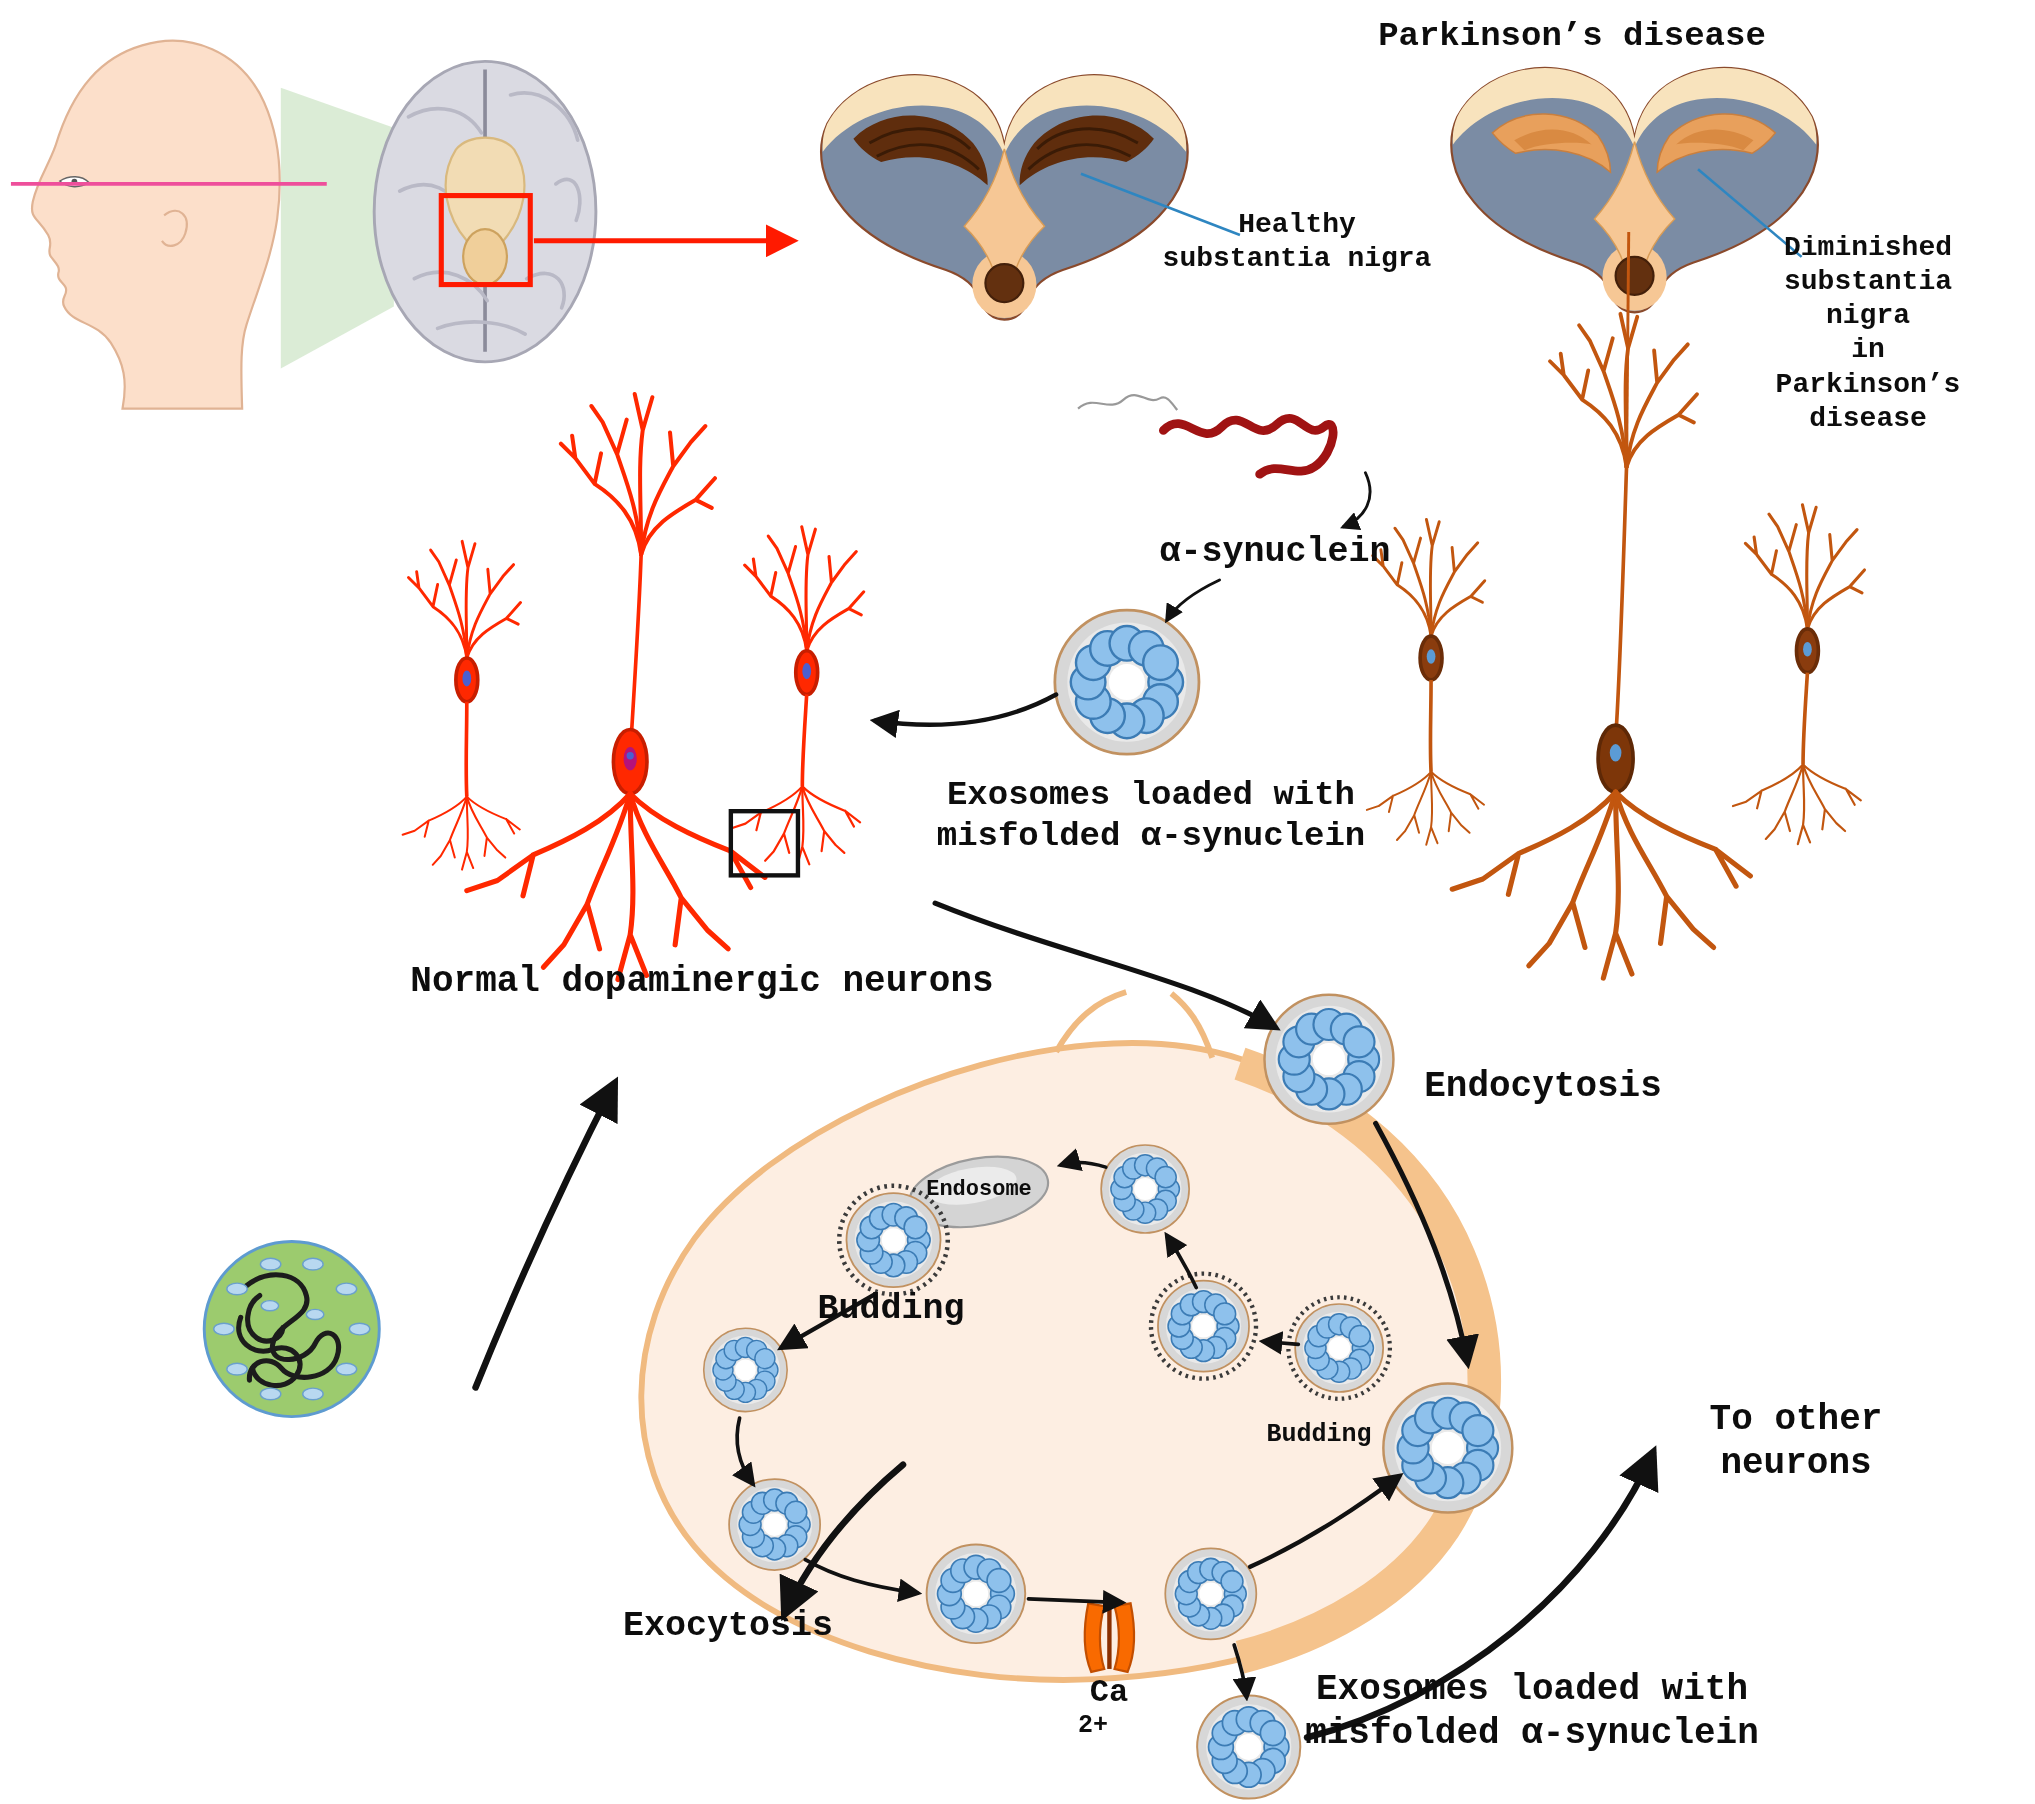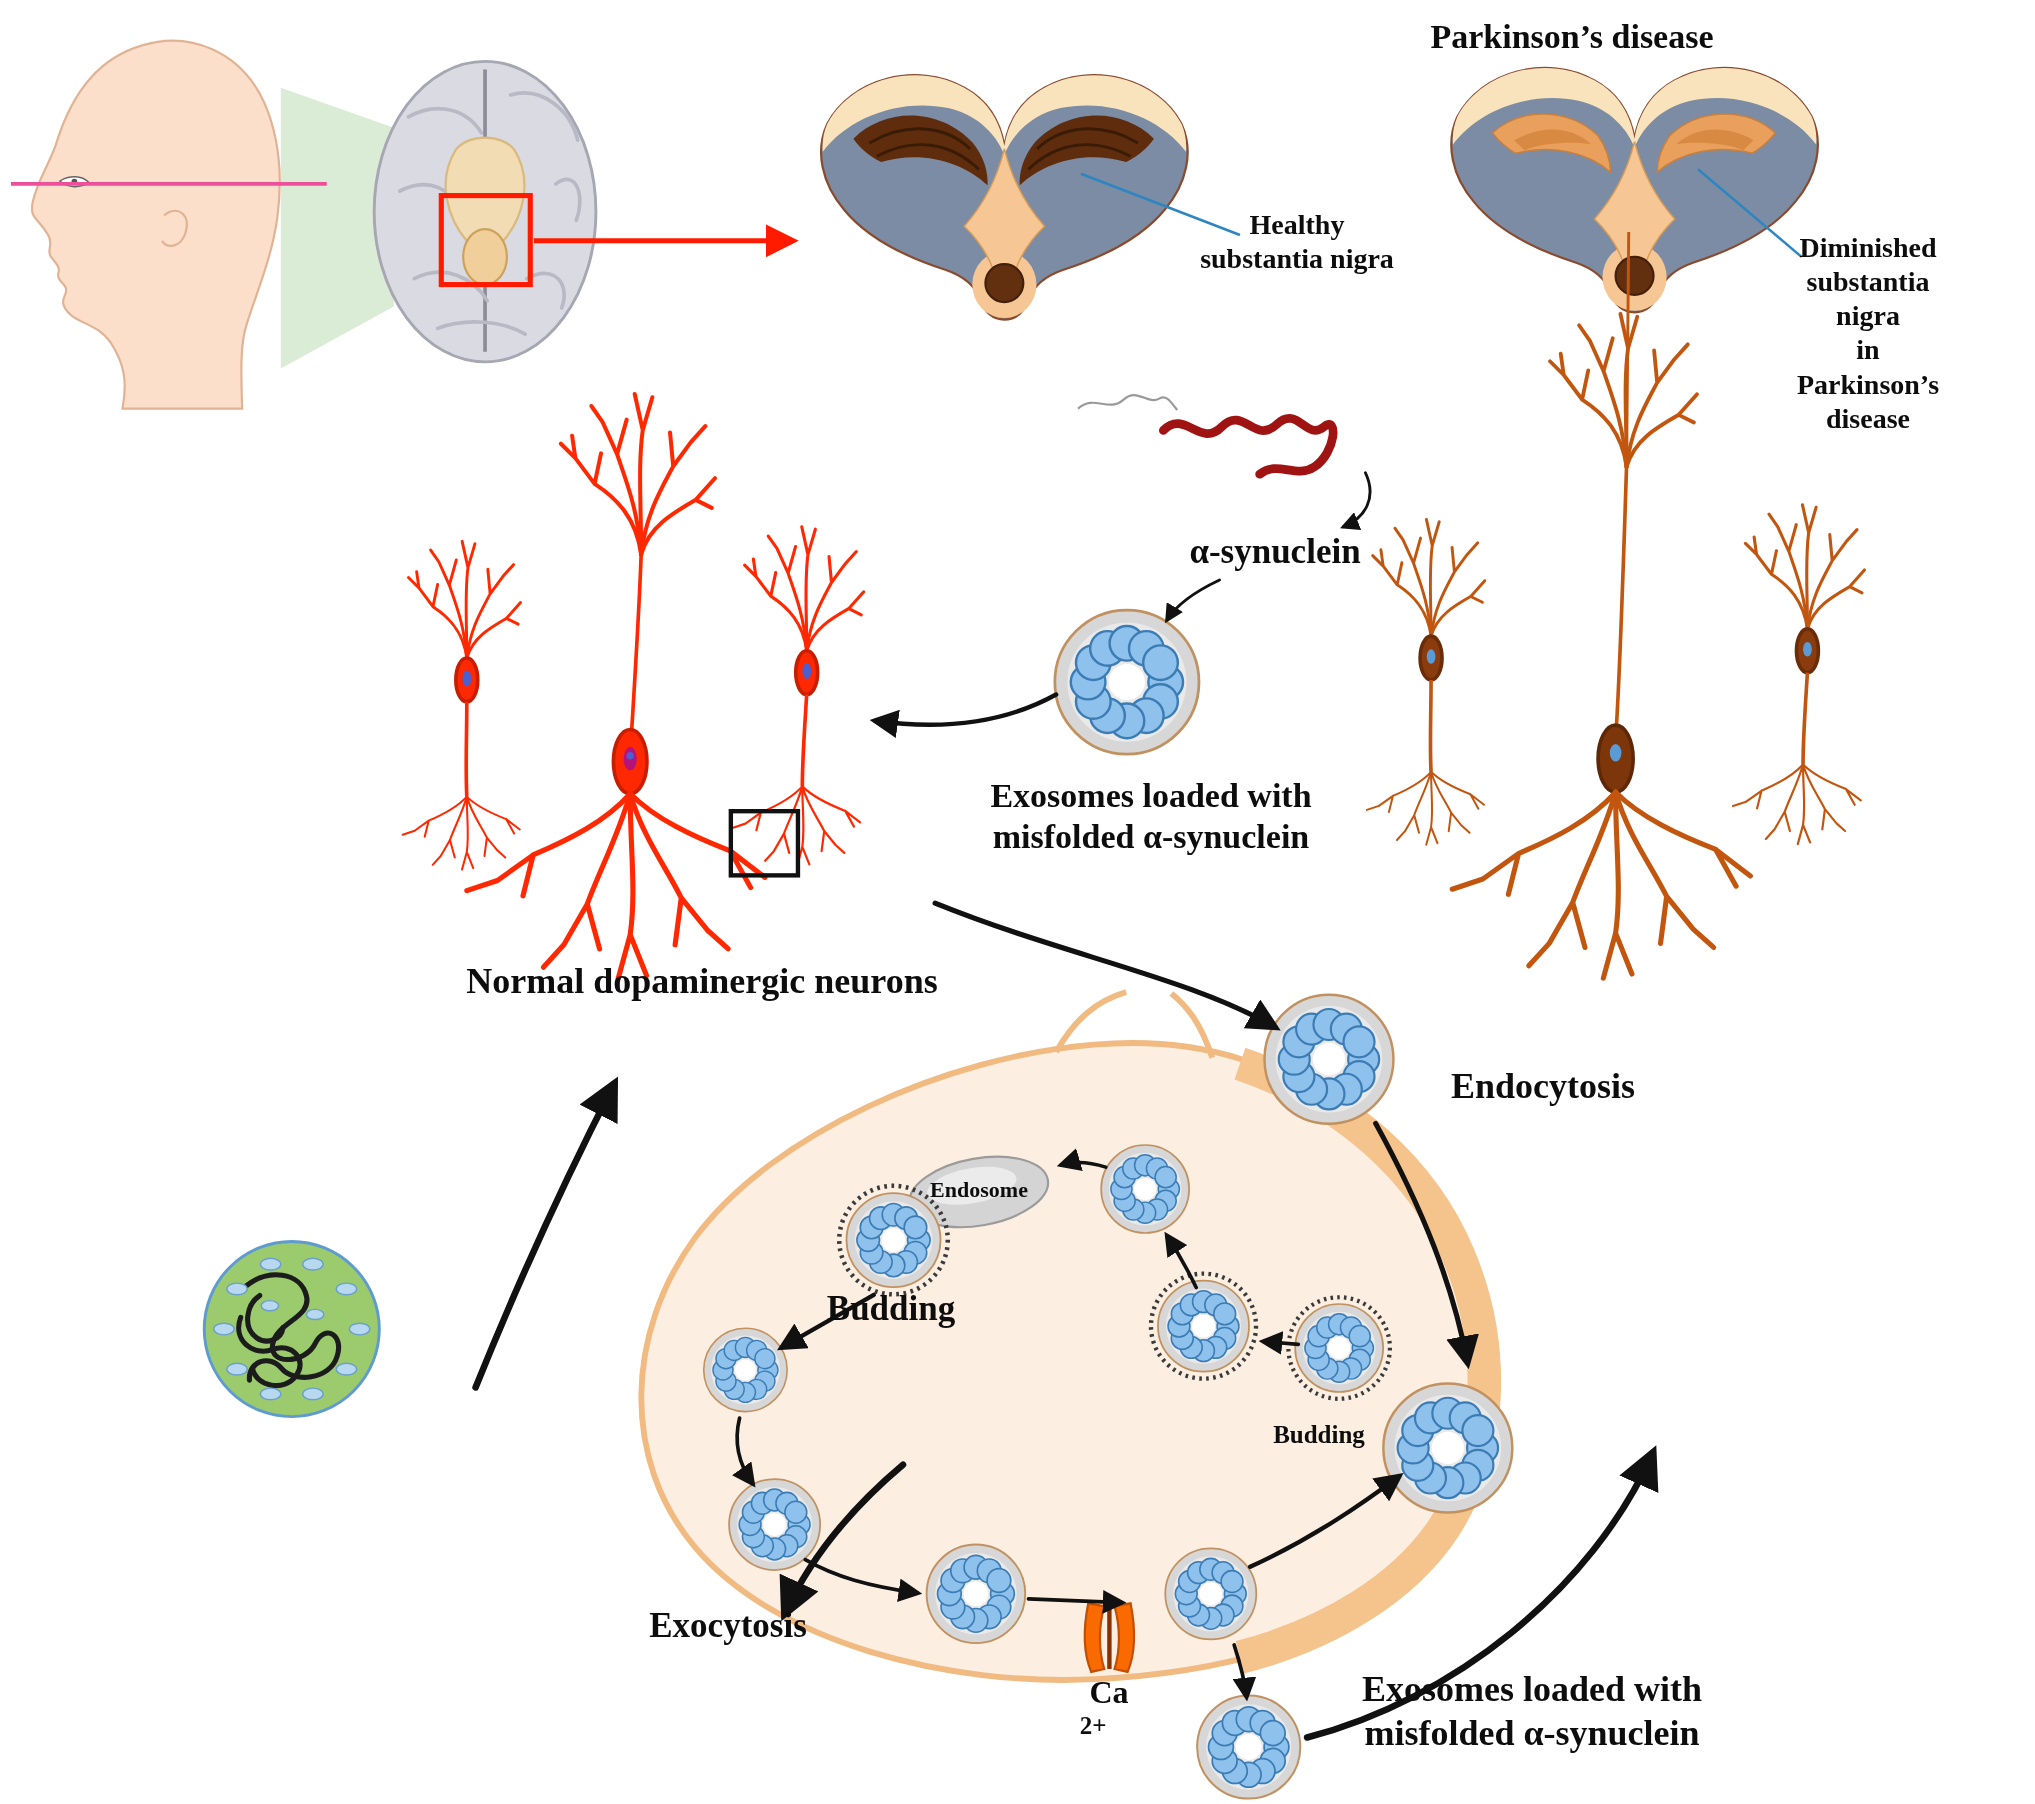--- a/index.html
+++ b/index.html
@@ -1,18 +1,18 @@
 <!DOCTYPE html>
 <html style="font-size:11.7px"><head>
 <meta charset="utf-8">
 <style>
   html,body{margin:0;padding:0;background:#ffffff;}
   .canvas{
     position:relative;width:2035px;height:1804px;background:#ffffff;
-    font-family:Liberation Serif, serif;overflow:hidden;
+    font-family:Liberation Mono, monospace;overflow:hidden;
   }
   svg.art{position:absolute;left:0;top:0;}
   .lbl{
     position:absolute;transform:translateX(-50%);
     font-weight:bold;color:#0d0d0d;text-align:center;
     white-space:pre-line;line-height:1.22;
   }
   .effects div{line-height:1.45;}
 </style>
 </head>
@@ -323,18 +323,19 @@
 <div class="lbl" style="left:1151px;top:775px;font-size:34px">Exosomes loaded with
 misfolded α-synuclein</div>
 <div class="lbl" style="left:702px;top:960px;font-size:36px">Normal dopaminergic neurons</div>
 <div class="lbl" style="left:1543px;top:1065px;font-size:36px">Endocytosis</div>
 <div class="lbl" style="left:979px;top:1177px;font-size:22px">Endosome</div>
 <div class="lbl" style="left:891px;top:1288px;font-size:35px">Budding</div>
 <div class="lbl" style="left:1319px;top:1420px;font-size:25px">Budding</div>
 <div class="lbl" style="left:728px;top:1605px;font-size:35px">Exocytosis</div>
 <div class="lbl" style="left:1109px;top:1673px;font-size:32px">Ca</div>
 <div class="lbl" style="left:1093px;top:1711px;font-size:25px">2+</div>
+<div class="lbl" style="left:1796px;top:1398px;font-size:36px">To other neurons</div>
 <div class="lbl" style="left:1532px;top:1668px;font-size:36px">Exosomes loaded with
 misfolded α-synuclein</div>
 
 
 </div>
 
 
 </body></html>

